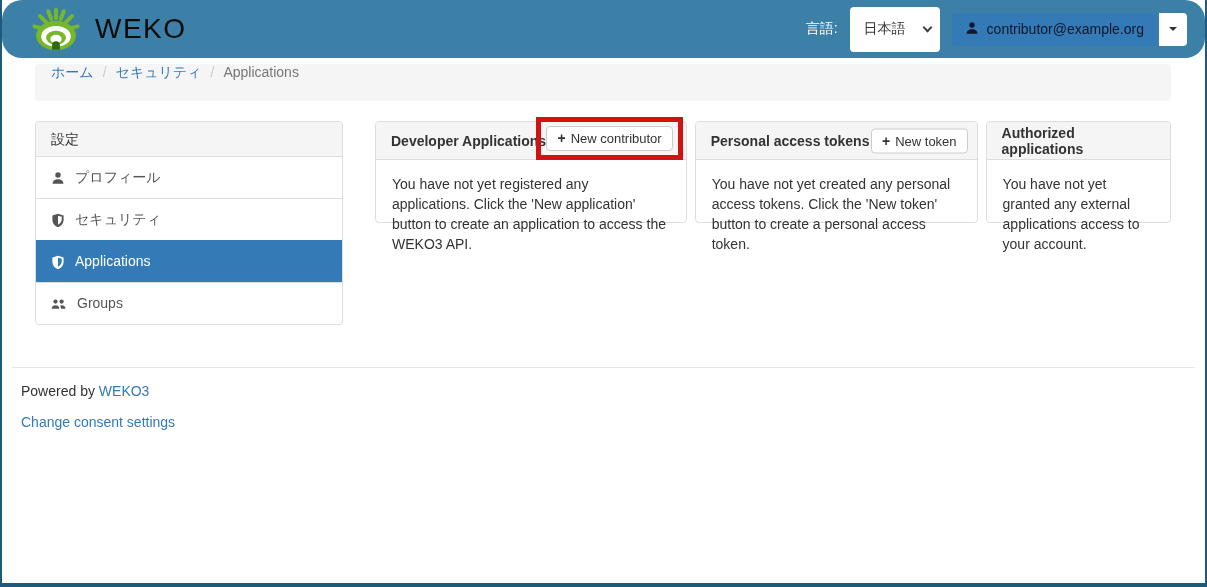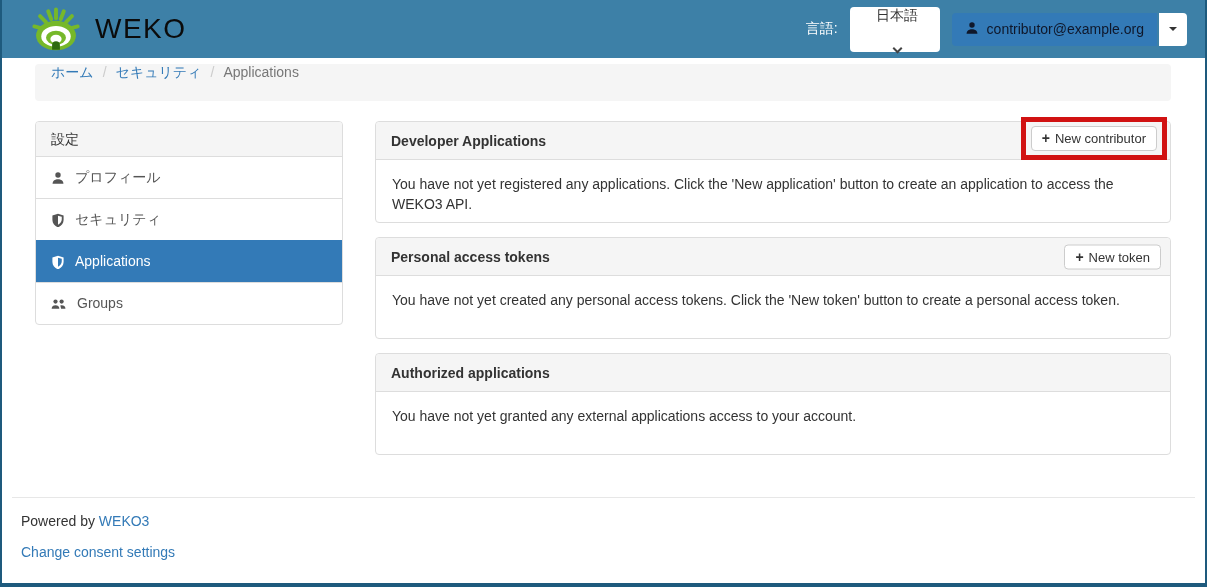--- a/index.html
+++ b/index.html
@@ -11,28 +11,28 @@
     --panel-border:#dddddd;
     --logo-green:#76b82a;
   }
   *{box-sizing:border-box;}
   body{margin:0;background:#fff;font-family:"Liberation Sans",sans-serif;}
   .page{width:1207px;height:587px;border-left:2px solid var(--window-border);
         border-right:2px solid var(--window-border);border-bottom:4px solid var(--window-border);
         background:#fff;overflow:hidden;position:relative;}
 
   
-  .topbar{height:58px;background:var(--header-bg);display:flex;align-items:center;padding:0 18px 0 28px;}
+  .topbar{height:58px;background:var(--header-bg);display:flex;align-items:center;padding:0 18px 0 28px;border-radius:20px;}
   .brand{display:flex;align-items:center;gap:13px;cursor:pointer;}
   .logo{color:var(--logo-green);display:flex;align-items:center;}
   .brand-name{font-size:28px;color:#0b0b0b;letter-spacing:1.5px;}
   .topbar-right{margin-left:auto;display:flex;align-items:center;gap:12px;}
   .lang-label{color:#fff;font-size:14px;}
   .lang-select{background:#fff;border-radius:4px;height:45px;min-width:90px;display:flex;align-items:center;
-               justify-content:space-between;padding:0 9px 0 14px;font-size:14px;color:#333;cursor:pointer;flex-direction:column;}
+               justify-content:space-between;padding:0 9px 0 14px;font-size:14px;color:#333;cursor:pointer;}
   .chev{width:7px;height:7px;border-right:2px solid #444;border-bottom:2px solid #444;
         transform:rotate(45deg);margin-top:-3px;}
   .user-group{display:flex;align-items:stretch;}
   .user-btn{background:var(--accent);color:#0f172a;height:33px;display:flex;align-items:center;gap:8px;
             padding:0 13px;border-radius:4px 0 0 4px;font-size:14px;cursor:pointer;}
   .caret-btn{background:#fff;width:28px;height:33px;border-radius:0 4px 4px 0;margin-left:2px;
              display:flex;align-items:center;justify-content:center;cursor:pointer;}
   .caret{width:0;height:0;border-left:4px solid transparent;border-right:4px solid transparent;border-top:4px solid #333;}
 
   
@@ -46,21 +46,21 @@
   .content{display:flex;margin:20px 34px 0 33px;gap:32px;align-items:flex-start;}
   .sidebar-panel{width:308px;border:1px solid var(--panel-border);border-radius:4px;background:#fff;overflow:hidden;}
   .sidebar-header{background:var(--panel-header-bg);padding:8px 15px;border-bottom:1px solid var(--panel-border);
                   color:#333;font-size:14px;line-height:18px;}
   .sidebar-item{display:flex;align-items:center;gap:10px;padding:11px 15px;color:#555;font-size:14px;
                 border-bottom:1px solid var(--panel-border);cursor:pointer;line-height:19px;}
   .sidebar-item:last-child{border-bottom:none;}
   .sidebar-item.active{background:var(--accent);color:#fff;margin:-1px 0 0;padding-top:12px;}
   .sidebar-item .icn{display:flex;align-items:center;color:inherit;}
 
-  .main{flex:1;display:flex;flex-direction:column;gap:14px;}
+  .main{flex:1;display:flex;flex-direction:row;gap:8px;}
   .panel{border:1px solid var(--panel-border);border-radius:4px;background:#fff;}
   .panel-header{background:var(--panel-header-bg);border-bottom:1px solid var(--panel-border);
                 padding:0 15px;height:38px;display:flex;align-items:center;position:relative;
                 border-radius:4px 4px 0 0;}
   .panel-title{font-weight:bold;font-size:14px;color:#333;}
   .panel-body{padding:14px 16px;height:62px;font-size:14px;color:#333;line-height:20px;}
   .btn{background:#fff;border:1px solid #ccc;border-radius:4px;font-size:13px;color:#333;
        padding:4px 10px;display:inline-flex;align-items:center;gap:5px;cursor:pointer;white-space:nowrap;}
   .btn .plus{font-weight:bold;font-size:14px;line-height:13px;}
   .highlight-box{position:absolute;right:3px;top:-5px;border:5px solid var(--highlight-red);

